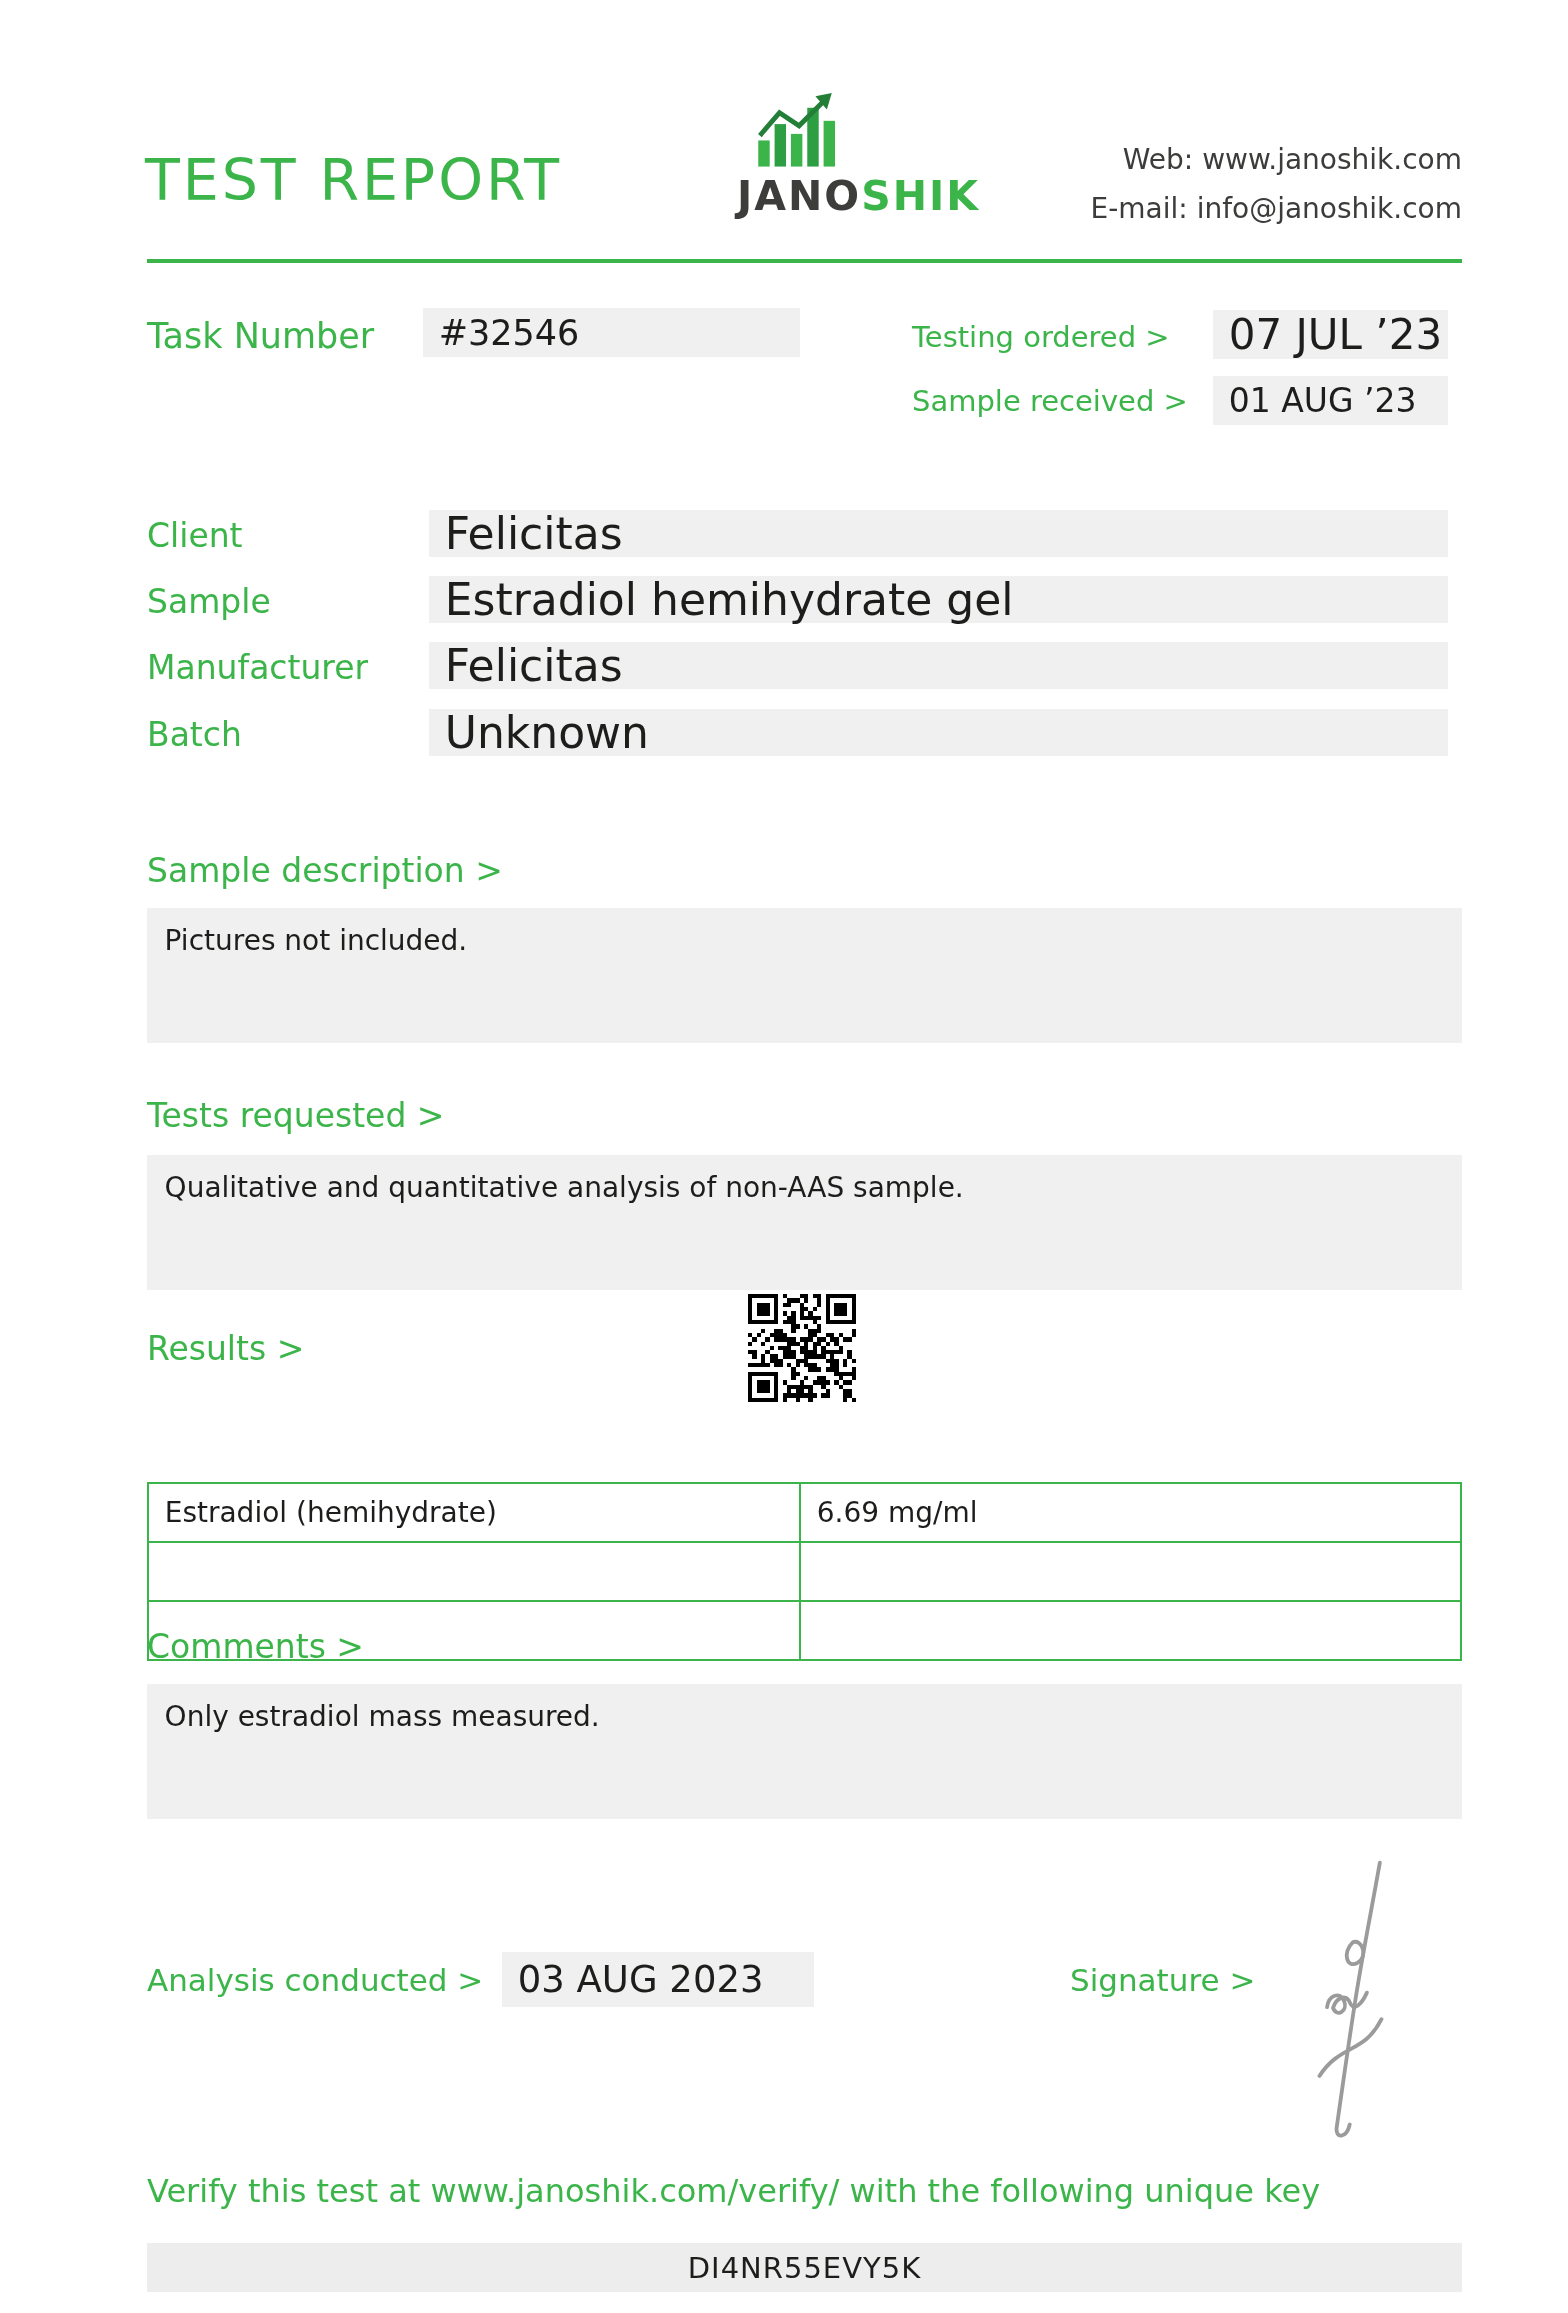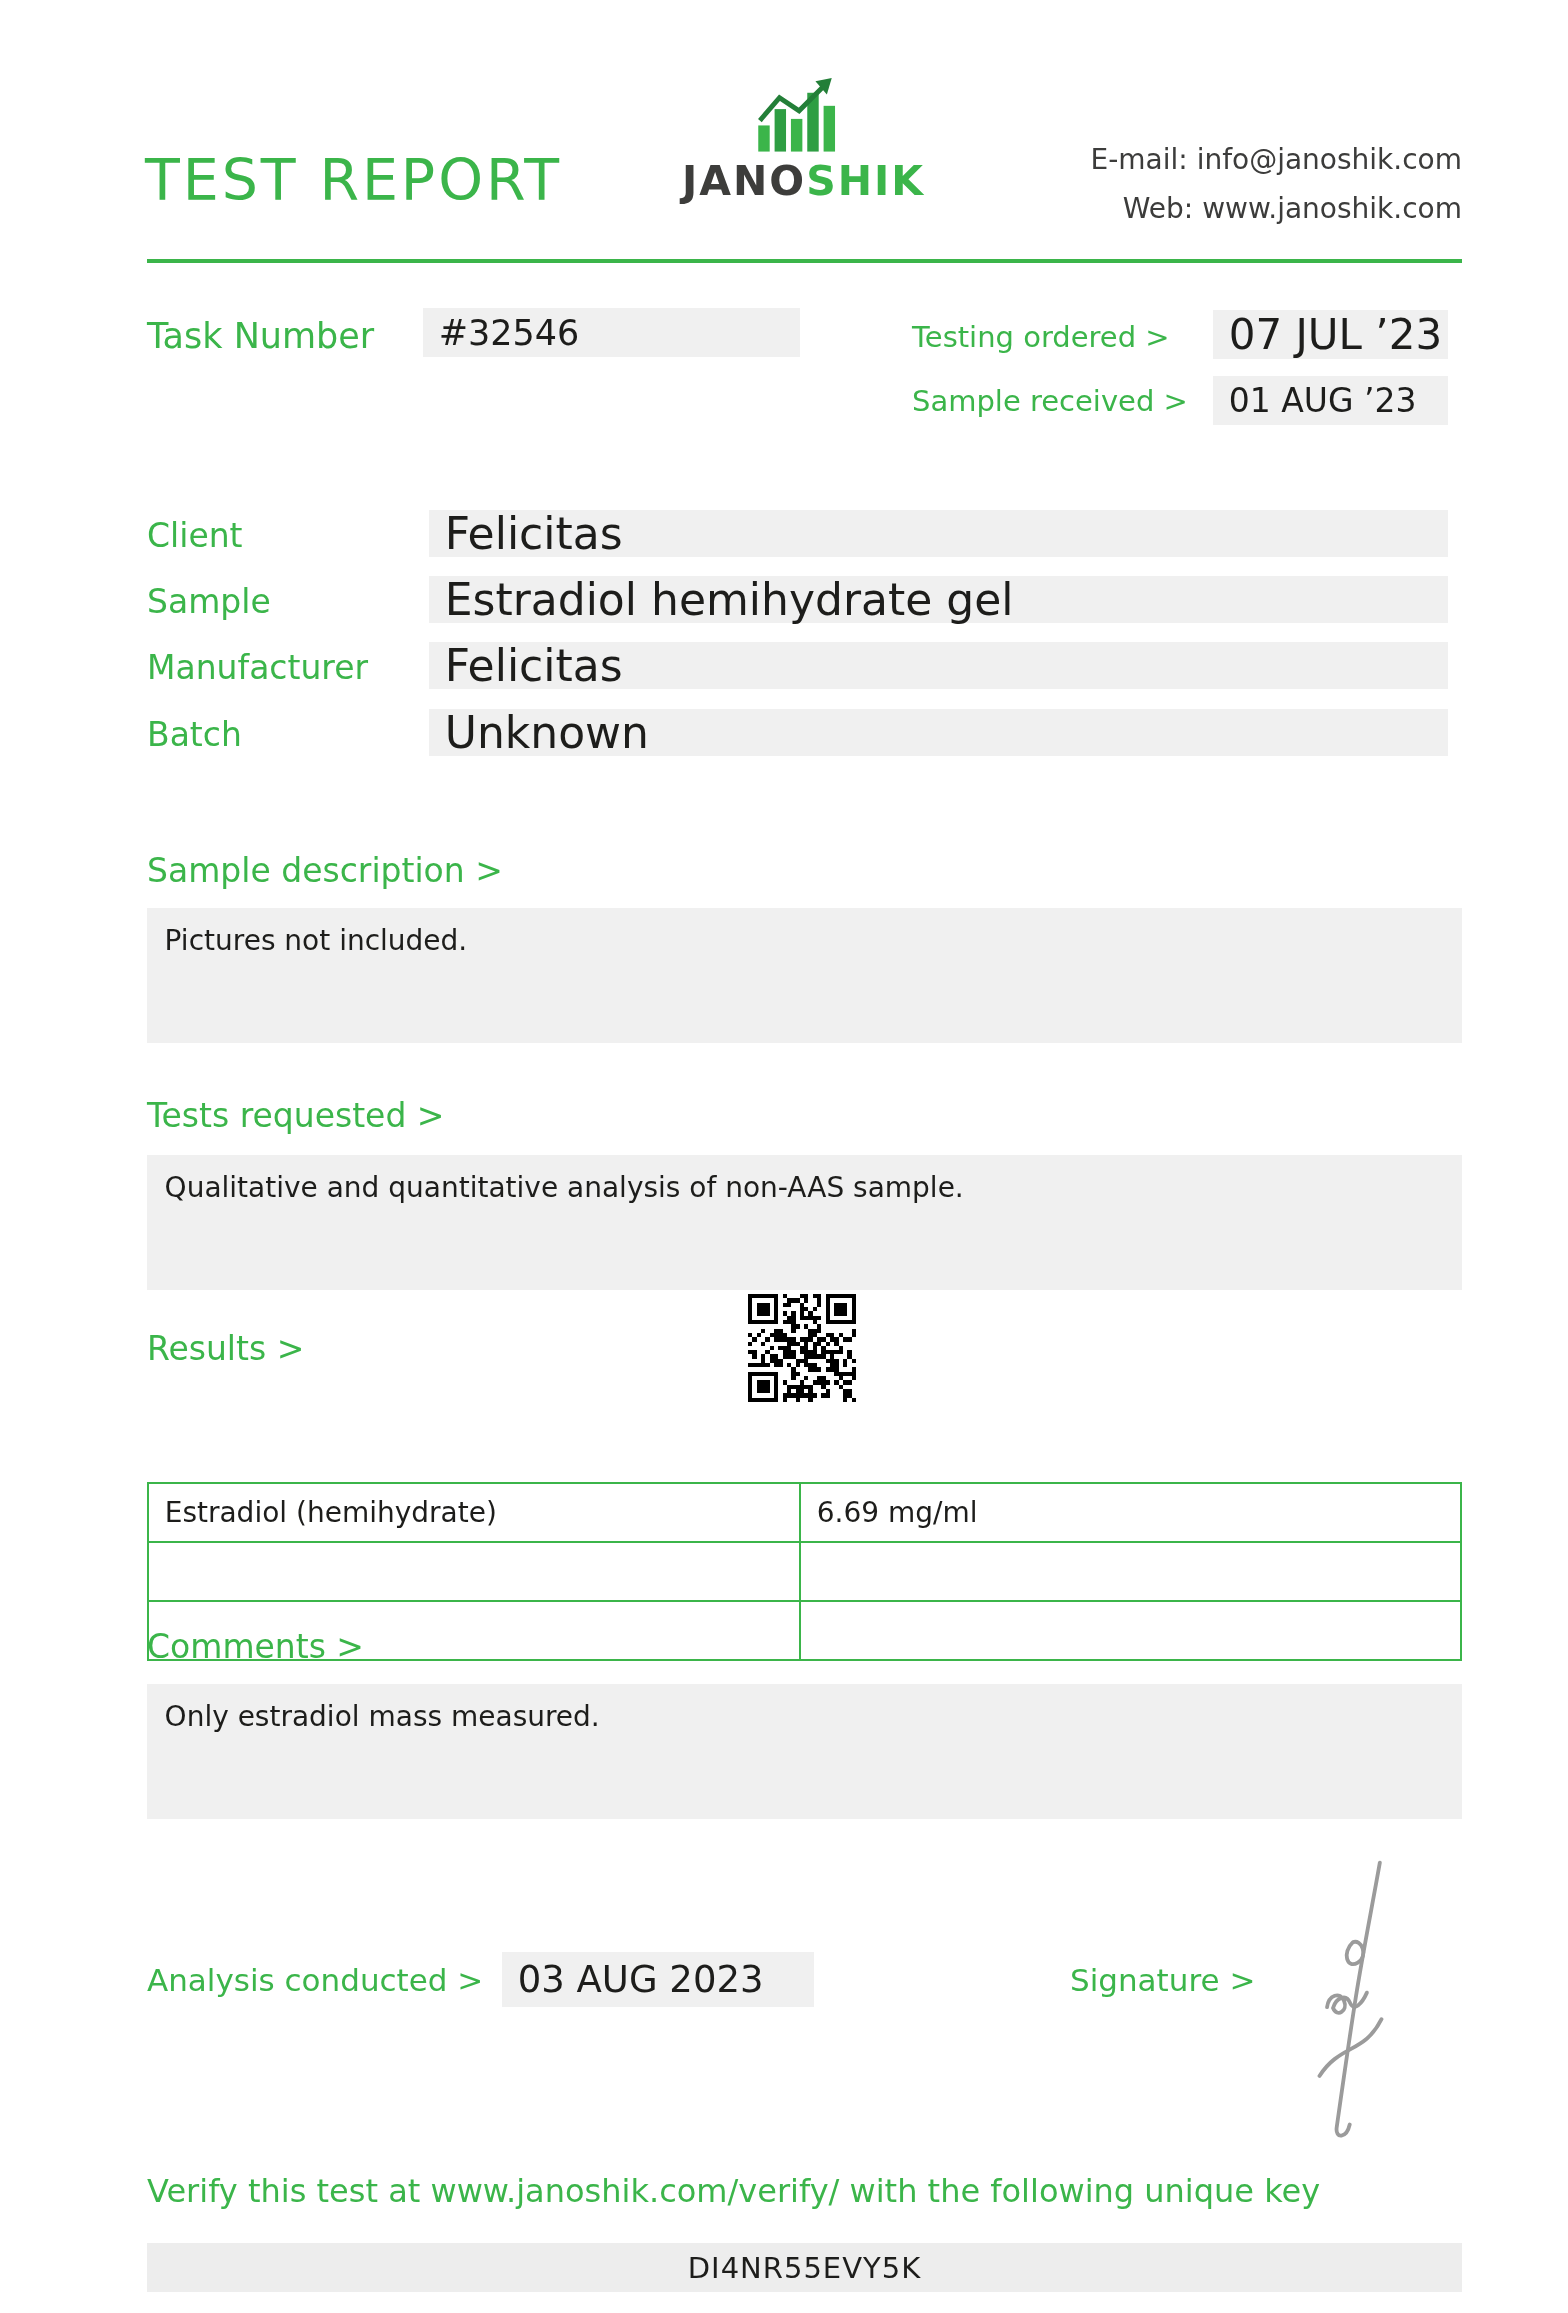--- a/index.html
+++ b/index.html
@@ -10,21 +10,21 @@
     color:var(--text,#1d1d1b); overflow:hidden;
   }
   .glabel { position:absolute; color:var(--accent,#3bb54a); }
   .gbox {
     position:absolute; background:var(--box,#f0f0f0);
     display:flex; align-items:center; padding-left:15.7px; color:var(--text,#1d1d1b);
   }
 
   
   .title { position:absolute; left:145px; top:147px; font-size:57px; letter-spacing:2.9px; color:var(--accent,#3bb54a); font-weight:400; white-space:nowrap; }
-  .logo { position:absolute; left:627px; top:73px; width:353px; text-align:center; }
+  .logo { position:absolute; left:627px; top:88px; width:353px; text-align:right; }
   .logo-icon { width:98px; height:82px; display:block; margin:0 auto 2px auto; }
   .logo-text { font-size:41px; font-weight:bold; letter-spacing:2px; white-space:nowrap; }
   .logo-dark { color:var(--logo-dark,#3d3d3b); }
   .logo-green { color:var(--accent,#3bb54a); }
   .contact { position:absolute; right:106px; top:135px; text-align:right; font-size:28px; color:var(--muted,#3c3c3b); line-height:1.75; }
   .rule { position:absolute; left:147px; top:259px; width:1315px; height:3.9px; background:var(--accent,#3bb54a); }
 
   
   .task-label { left:147px; top:316px; font-size:35px; }
   .task-box  { left:423px; top:308px; width:377px; height:49px; font-size:35px; }
@@ -90,22 +90,22 @@
       <rect x="22" y="26" width="7" height="20" fill="#3bb54a"></rect>
       <rect x="32" y="10" width="7" height="36" fill="#2e9e43"></rect>
       <rect x="42" y="18" width="7" height="28" fill="#3bb54a"></rect>
       <polyline points="3,27 15,13 27,21 44,4" stroke="#237f38" stroke-width="3" fill="none"></polyline>
       <polygon points="47,1 37,3 44,11" fill="#237f38"></polygon>
     </svg>
     <div class="logo-text"><span class="logo-dark">JANO</span><span class="logo-green">SHIK</span></div>
   </div>
 
   <div class="contact">
+    <div class="contact-line"><span>Web:</span> <span>www.janoshik.com</span></div>
     <div class="contact-line"><span>E-mail:</span> <span>info@janoshik.com</span></div>
-    <div class="contact-line"><span>Web:</span> <span>www.janoshik.com</span></div>
   </div>
 
   <div class="rule"></div>
 
   <div class="glabel task-label">Task Number</div>
   <div class="gbox task-box">#32546</div>
 
   <div class="glabel ordered-label">Testing ordered &gt;</div>
   <div class="gbox ordered-box">07 JUL ’23</div>
 

